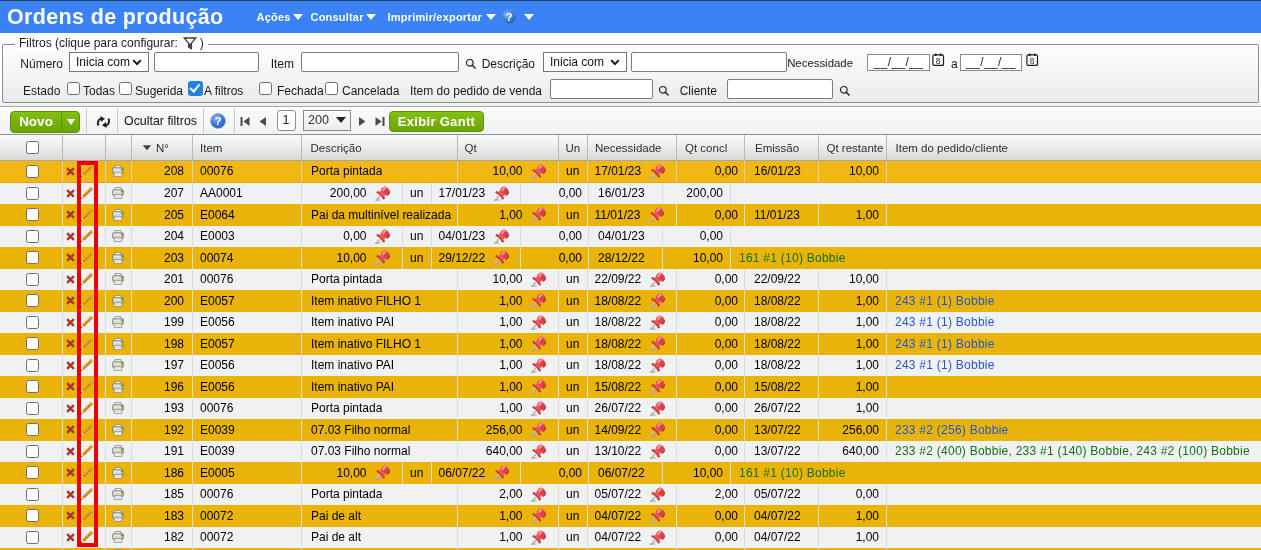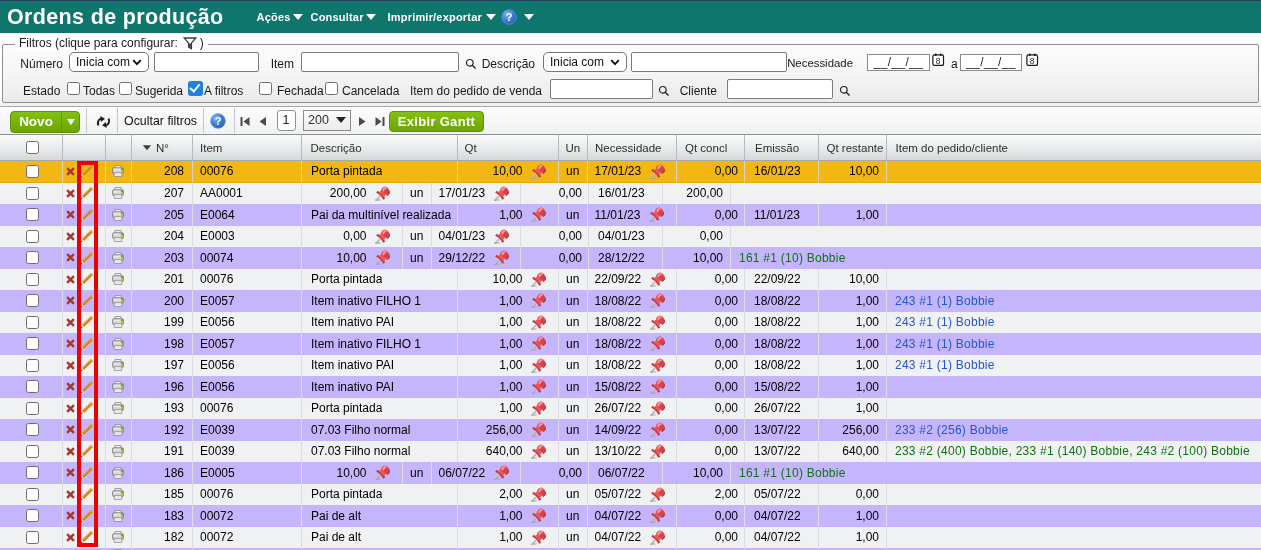--- a/index.html
+++ b/index.html
@@ -1,25 +1,25 @@
 <!DOCTYPE html>
 <html><head><meta charset="utf-8"><style>
 *{margin:0;padding:0;box-sizing:border-box}
 html,body{width:1261px;height:550px;overflow:hidden;background:#fff;font-family:"Liberation Sans",sans-serif}
 #page{position:relative;width:1261px;height:550px;overflow:hidden}
-#topbar{position:absolute;left:0;top:0;width:1261px;height:33px;background:#0f766e;border-top:1px solid #24415c}
+#topbar{position:absolute;left:0;top:0;width:1261px;height:33px;background:#3b82f6;border-top:1px solid #24415c}
 #title{position:absolute;left:7px;top:4px;color:#fff;font-size:21.5px;font-weight:bold;letter-spacing:0.35px}
 .mtxt{position:absolute;top:10px;color:#fff;font-size:11px;font-weight:bold;letter-spacing:0.2px}
 .wtri{position:absolute;width:0;height:0;border-left:5.5px solid transparent;border-right:5.5px solid transparent;border-top:6.5px solid #fff;top:13px}
 #filters{position:absolute;left:2px;top:44px;width:1257px;height:59px;border:1px solid #8f8f8f;border-radius:2px;background:linear-gradient(180deg,#fdfdfd 0%,#f4f4f5 55%,#e9eaeb 100%)}
 #legend{position:absolute;left:12px;top:-9px;background:#fff;padding:0 4px;font-size:12px;color:#1a1a1a;display:flex;align-items:center;white-space:nowrap}
 #legend svg{margin:0 3px 0 5px}
 label.f{position:absolute;white-space:nowrap;font-size:12px;color:#1a1a1a}
 .inp{position:absolute;background:#fff;border:1px solid #7b7b7b;border-radius:2px;height:20px}
-.sel{position:absolute;background:#fff;border:1px solid #767676;border-radius:5px;height:20px;font-size:12px;color:#111;display:flex;align-items:center;padding:0 6px}
+.sel{position:absolute;background:#fff;border:1px solid #767676;border-radius:0;height:20px;font-size:12px;color:#111;display:flex;align-items:center;padding:0 6px}
 .sel .arr{margin-left:auto}
 .cb{display:inline-block;width:13px;height:13px;background:#fff;border:1.5px solid #6e6e6e;border-radius:2.5px}
 .cbchk{display:inline-block;width:14.5px;height:14.5px;background:#1f82e2;border-radius:3px;position:relative}
 .cbchk:after{content:"";position:absolute;left:4.2px;top:1.4px;width:4px;height:7.5px;border:solid #fff;border-width:0 2px 2px 0;transform:rotate(40deg)}
 .mic{position:absolute}
 .dinp{position:absolute;background:#fff;border:1px solid #8a8a8a;height:17px;font-size:12px;color:#222;text-align:center;line-height:14px;letter-spacing:0.4px}
 #toolbar{position:absolute;left:0;top:106px;width:1261px;height:29px;border-top:1px solid #a6a6a6;border-bottom:1px solid #8d9094;background:linear-gradient(180deg,#fcfcfd,#f0f1f2)}
 .vsep{position:absolute;top:1px;height:25px;width:1px;background:#c6c8ca}
 .gbtn{position:absolute;background:linear-gradient(180deg,#84c013,#6da303);border:1px solid #5f9202;border-radius:4px;color:#fff;font-weight:bold;display:flex;align-items:center;justify-content:center}
 #novo{left:10px;top:3.5px;width:70px;height:22px;font-size:13.5px;padding:0}
@@ -30,21 +30,21 @@
 #ocultar{position:absolute;left:124px;top:7px;font-size:12.4px;color:#111}
 .pgico{position:absolute}
 #pg1{position:absolute;left:276.5px;top:3px;width:19px;height:20.5px;background:#fff;border:1px solid #8f8f8f;border-radius:3px;font-size:12.5px;color:#222;display:flex;align-items:center;justify-content:center}
 #pgsel{position:absolute;left:303px;top:3px;width:48px;height:20.5px;background:linear-gradient(180deg,#fafafa,#ececec);border:1px solid #8a8a8a;font-size:12.5px;color:#333;display:flex;align-items:center;padding:0 4px}
 #pgsel .arr{margin-left:auto;width:0;height:0;border-left:5px solid transparent;border-right:5px solid transparent;border-top:6px solid #222}
 #grid{position:absolute;left:0;top:135px;width:1261px;height:415px;overflow:hidden;font-size:12px;color:#000}
 .hrow{display:flex;height:26px;background:linear-gradient(180deg,#f9fafa 0%,#eceded 45%,#d5d8db 100%);border-bottom:1px solid #a5a8ac;color:#2e2e2e;font-size:11.5px}
 .hrow .c{display:flex;align-items:center;border-right:1px solid #b7babd;height:100%;white-space:nowrap;overflow:hidden}
 .row{display:flex;height:21.5px;align-items:flex-end}
 .row .c{display:flex;align-items:center;border-right:1px solid #dadcdf;height:100%;overflow:hidden}
-.odd{background:#c4b5fd}
+.odd{background:#eab308}
 .even{background:#f0f1f3}
 .selr{background:#f3b713}
 .selr .c{border-right-color:#d9d3c2;border-bottom:1px solid #e3a70c}
 .c0{width:63px;justify-content:center}
 .c1{width:42.5px;padding-left:3px}
 .c2{width:26px;justify-content:center}
 .c3{width:61px;justify-content:flex-end;padding-right:7.5px}
 .c4{width:109.5px;padding-left:7.5px}
 .c5{width:156px;padding-left:9px}
 .c6{width:101px;justify-content:flex-end;padding-right:12px}

